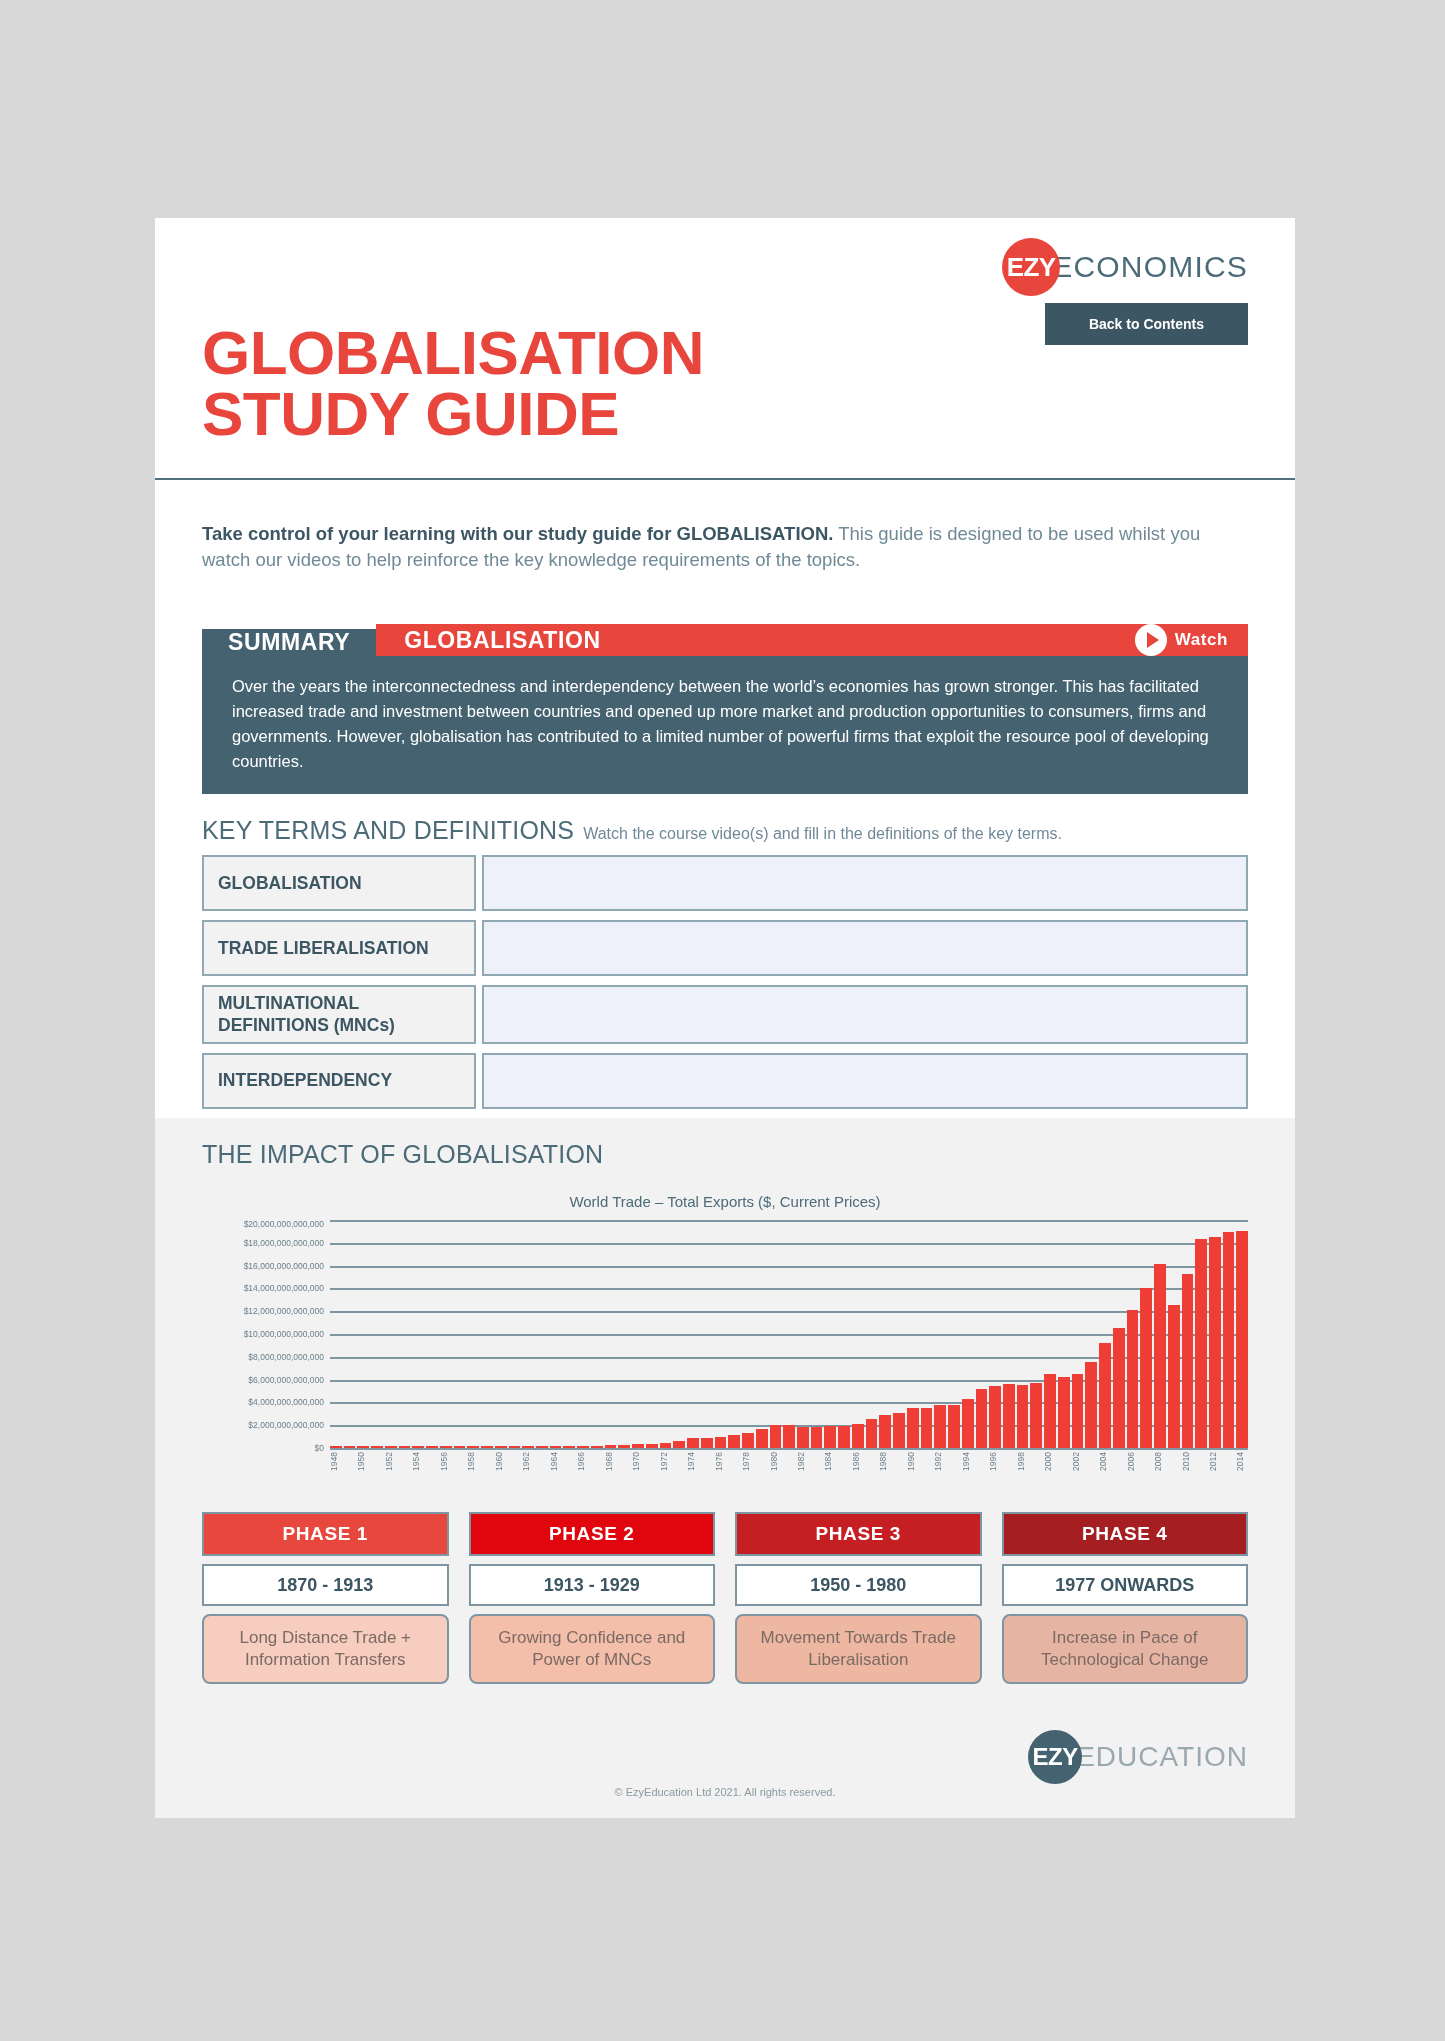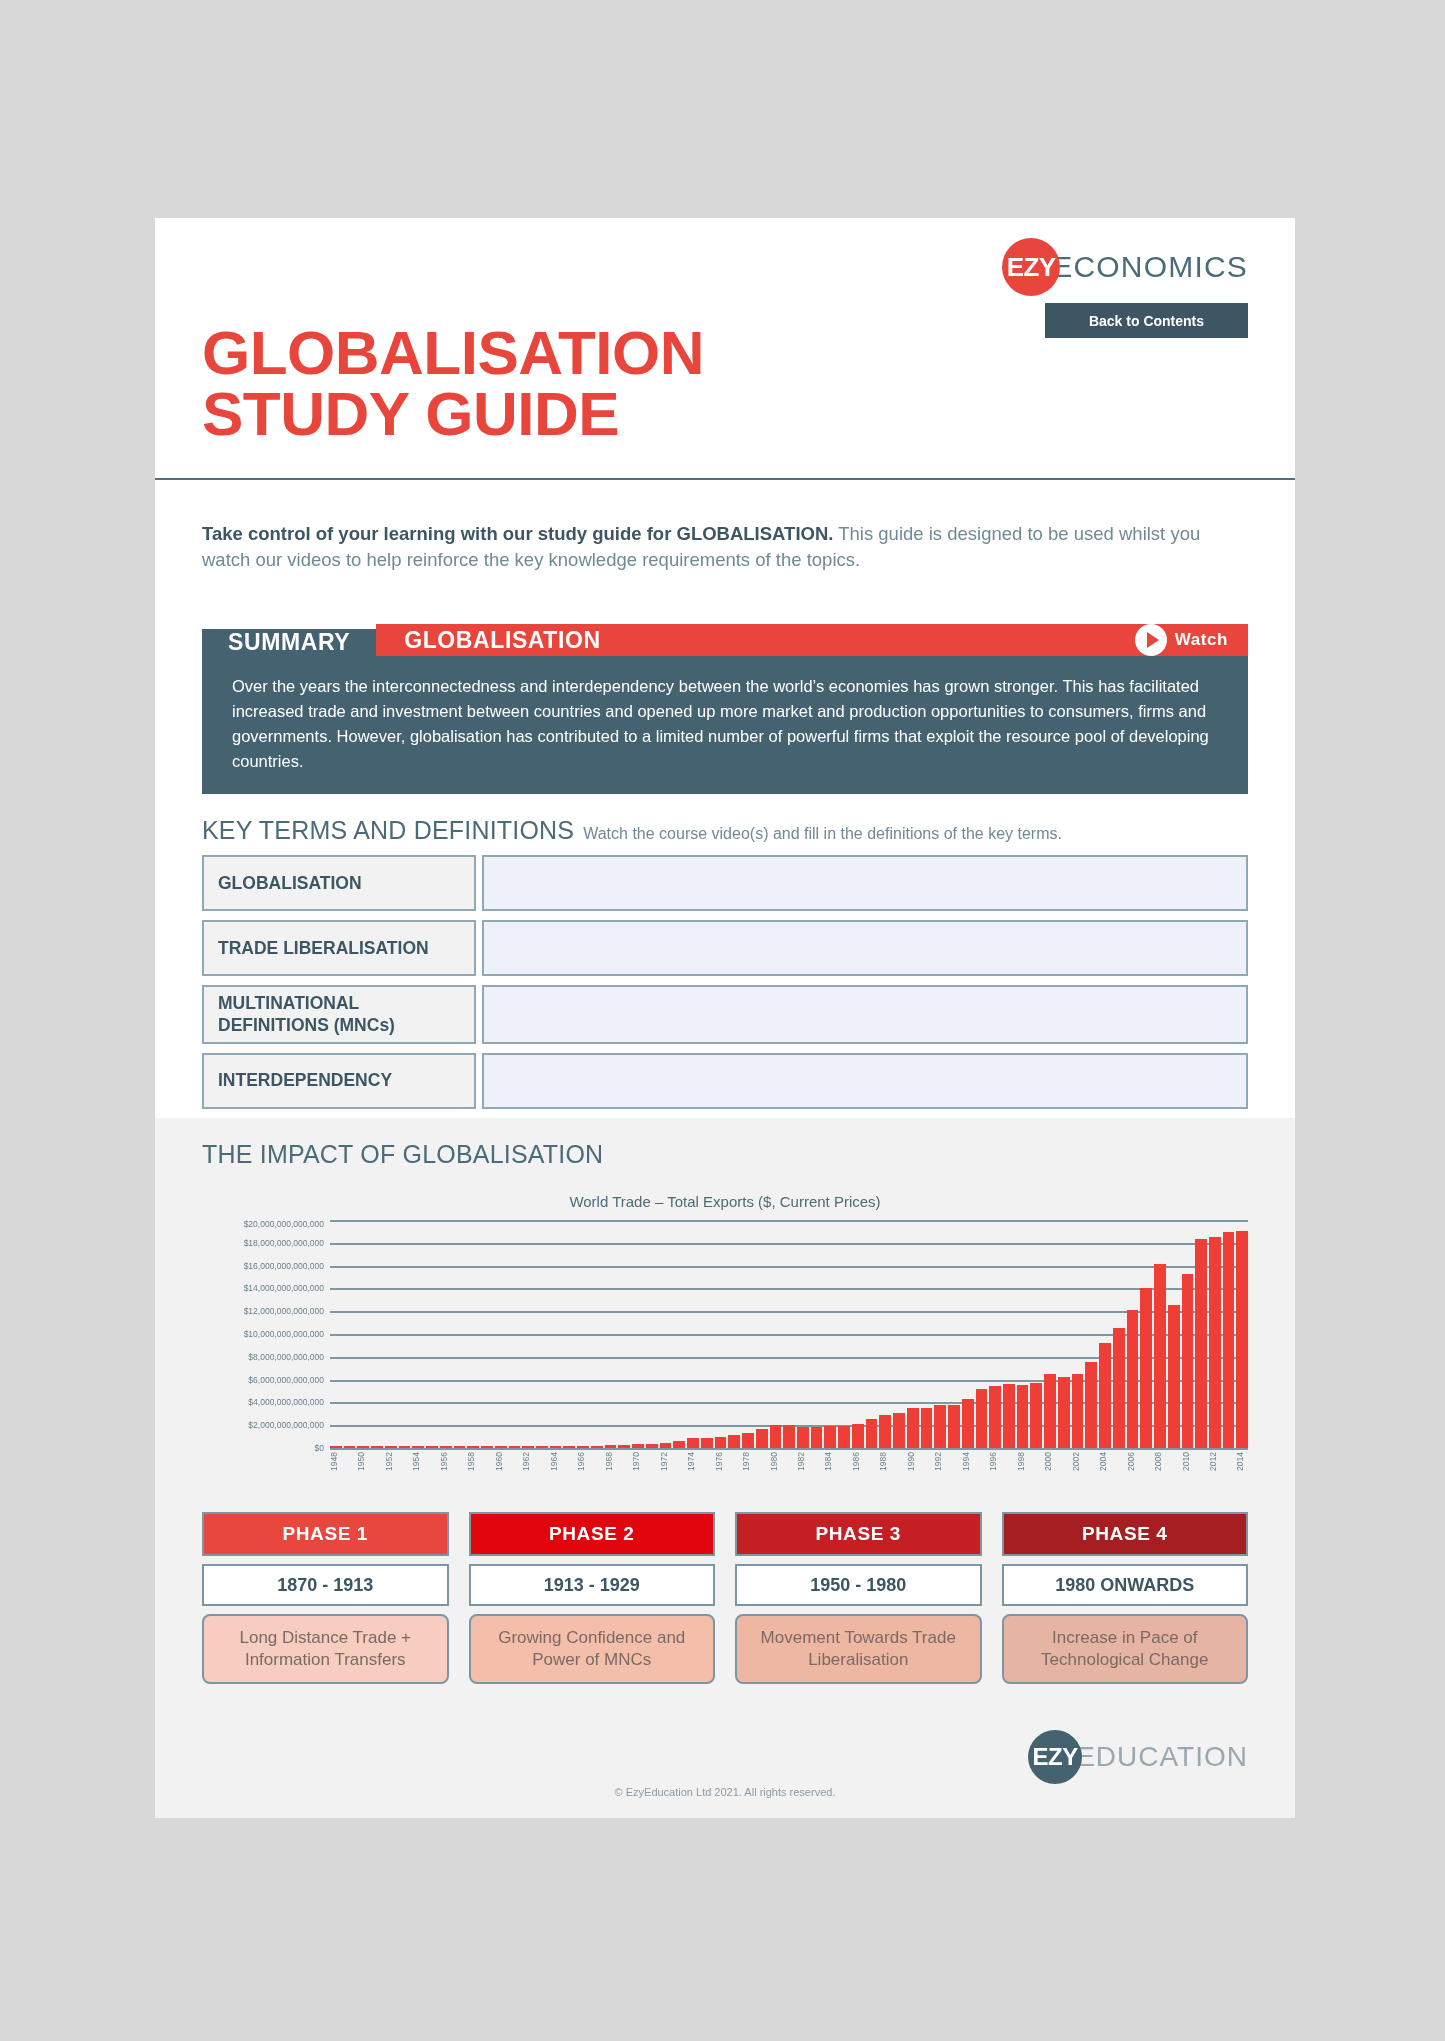--- a/index.html
+++ b/index.html
@@ -59,21 +59,21 @@
     color: #4c6b78;
     letter-spacing: 1.2px;
     margin-left: -8px;
     font-weight: 400;
   }
   .back-btn {
     position: absolute;
     right: 47px;
     top: 85px;
     width: 203px;
-    height: 35px;
+    height: 42px;
     background: #3d5663;
     color: #ffffff;
     font-size: 14px;
     font-weight: bold;
     display: flex;
     align-items: center;
     justify-content: center;
     cursor: pointer;
   }
   .doc-title {
@@ -577,21 +577,21 @@
         <div class="phase-row" id="phase-heads">
             <div class="phase-cell phase-head" style="background: rgb(232, 71, 62);">PHASE 1</div>
             <div class="phase-cell phase-head" style="background: rgb(225, 6, 13);">PHASE 2</div>
             <div class="phase-cell phase-head" style="background: rgb(197, 31, 35);">PHASE 3</div>
             <div class="phase-cell phase-head" style="background: rgb(165, 31, 34);">PHASE 4</div>
           </div>
         <div class="phase-row" id="phase-dates">
             <div class="phase-cell phase-date">1870 - 1913</div>
             <div class="phase-cell phase-date">1913 - 1929</div>
             <div class="phase-cell phase-date">1950 - 1980</div>
-            <div class="phase-cell phase-date">1980 ONWARDS</div>
+            <div class="phase-cell phase-date">1977 ONWARDS</div>
           </div>
         <div class="phase-row" id="phase-descs">
             <div class="phase-cell phase-desc" style="background: rgb(246, 205, 190);">Long Distance Trade + Information Transfers</div>
             <div class="phase-cell phase-desc" style="background: rgb(243, 191, 171);">Growing Confidence and Power of MNCs</div>
             <div class="phase-cell phase-desc" style="background: rgb(238, 183, 162);">Movement Towards Trade Liberalisation</div>
             <div class="phase-cell phase-desc" style="background: rgb(230, 180, 163);">Increase in Pace of Technological Change</div>
           </div>
       </div>
     </div>
 

